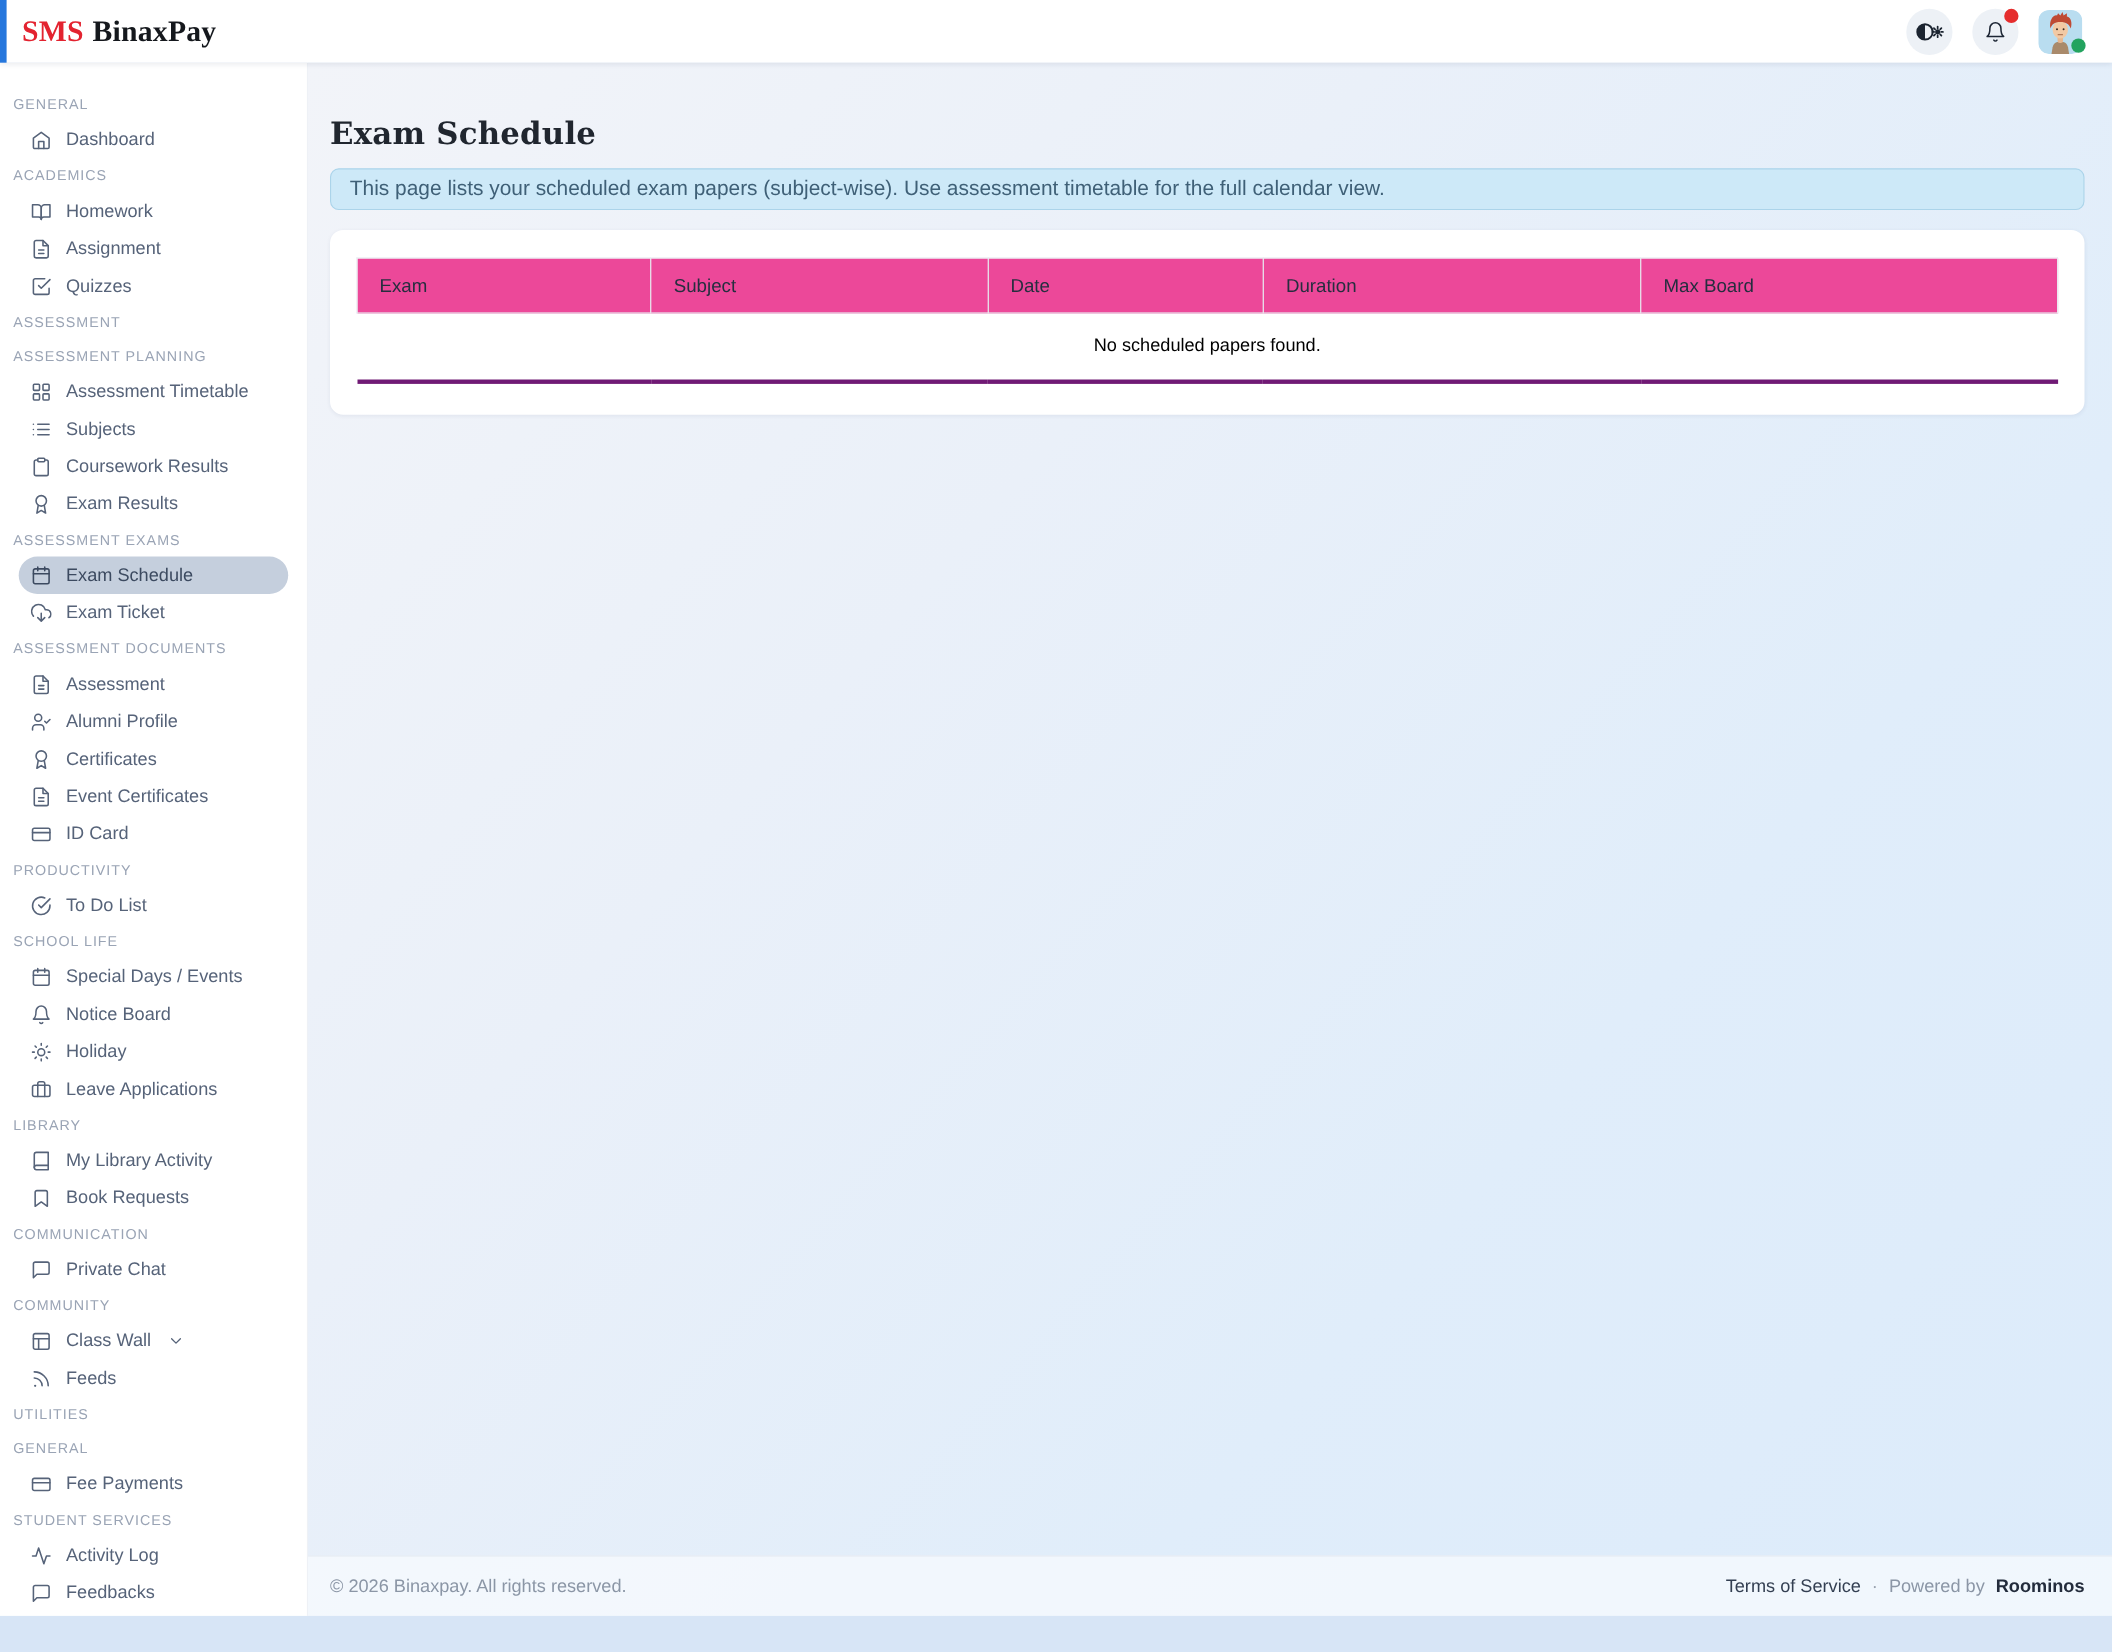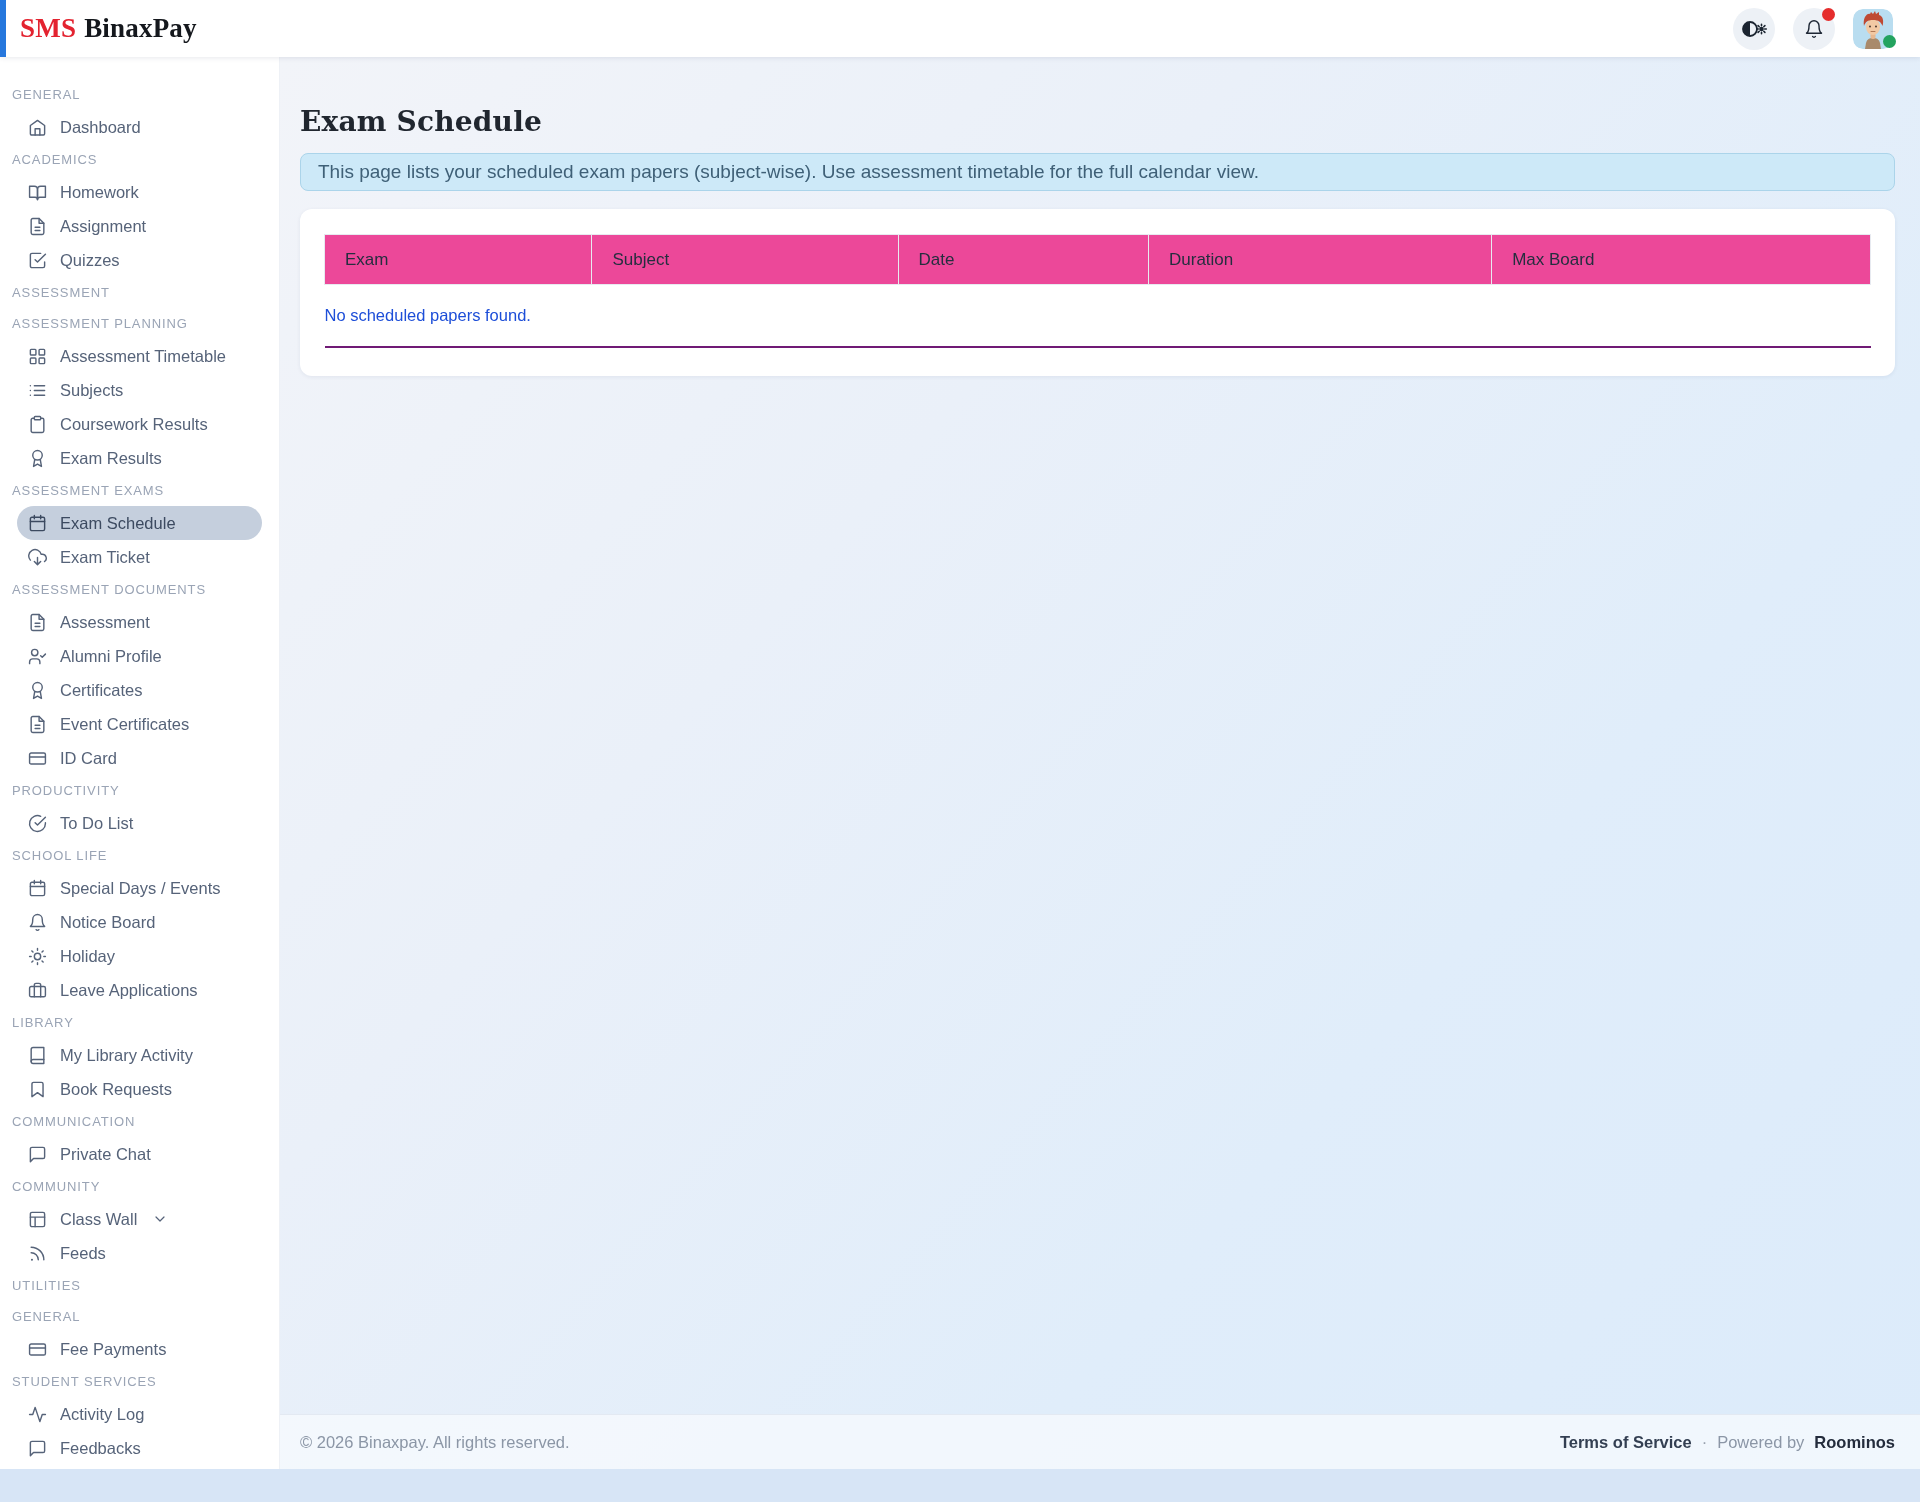--- a/index.html
+++ b/index.html
@@ -76,32 +76,32 @@
   .card {
     margin-top:18px; background:#ffffff; border-radius:12px;
     box-shadow:0 1px 4px rgba(26,43,84,.07); padding:25px 24px 28px;
   }
   table { width:100%; border-collapse:collapse; table-layout:fixed; }
   th {
     height:50px; background:#ec4899; border:1px solid #e7eaf0;
     text-align:left; padding-left:20px; font-size:17px; font-weight:500; color:#252e3f;
   }
   td.empty-cell {
-    border-bottom:2px solid #701a75; height:62px; 
-    color:#1d4ed8; font-size:16.5px;
+    border-bottom:4px solid #701a75; height:62px; text-align:center;
+    color:#000000; font-size:16.5px;
   }
 
   
   .footer {
     height:55px; border-top:1px solid #e3e9f2; background:rgba(248,251,254,.72);
     display:flex; align-items:center; padding:0 25px 0 20px;
   }
   .foot-left { color:#8b96a6; font-size:16.5px; }
   .foot-right { margin-left:auto; display:flex; align-items:center; gap:10px; font-size:16.5px; }
-  .tos { color:#333f52; font-weight:700; cursor:pointer; }
+  .tos { color:#333f52; font-weight:400; cursor:pointer; }
   .foot-dot { color:#98a1ae; }
   .powered { color:#8b96a6; }
   .vendor { color:#232c3c; font-weight:700; cursor:pointer; }
 </style>
 </head>
 <body>
 
 <div class="header">
   <div class="accent-bar"></div>
   <div class="logo">

